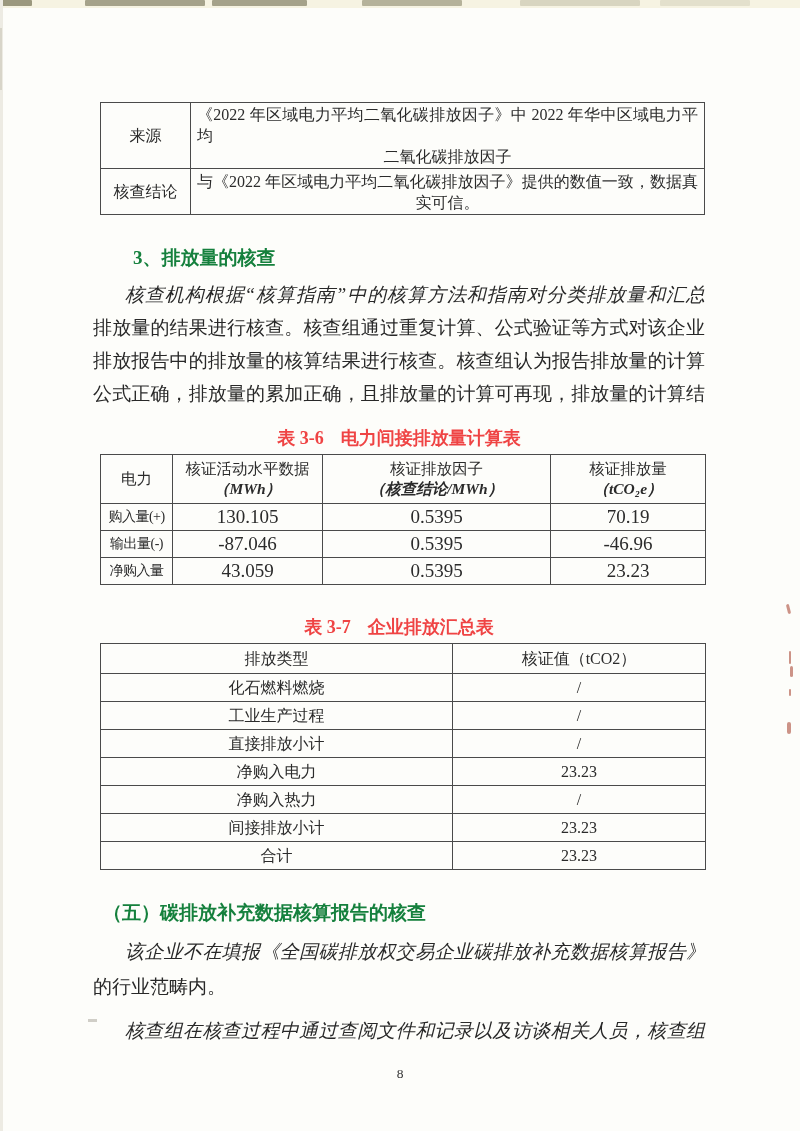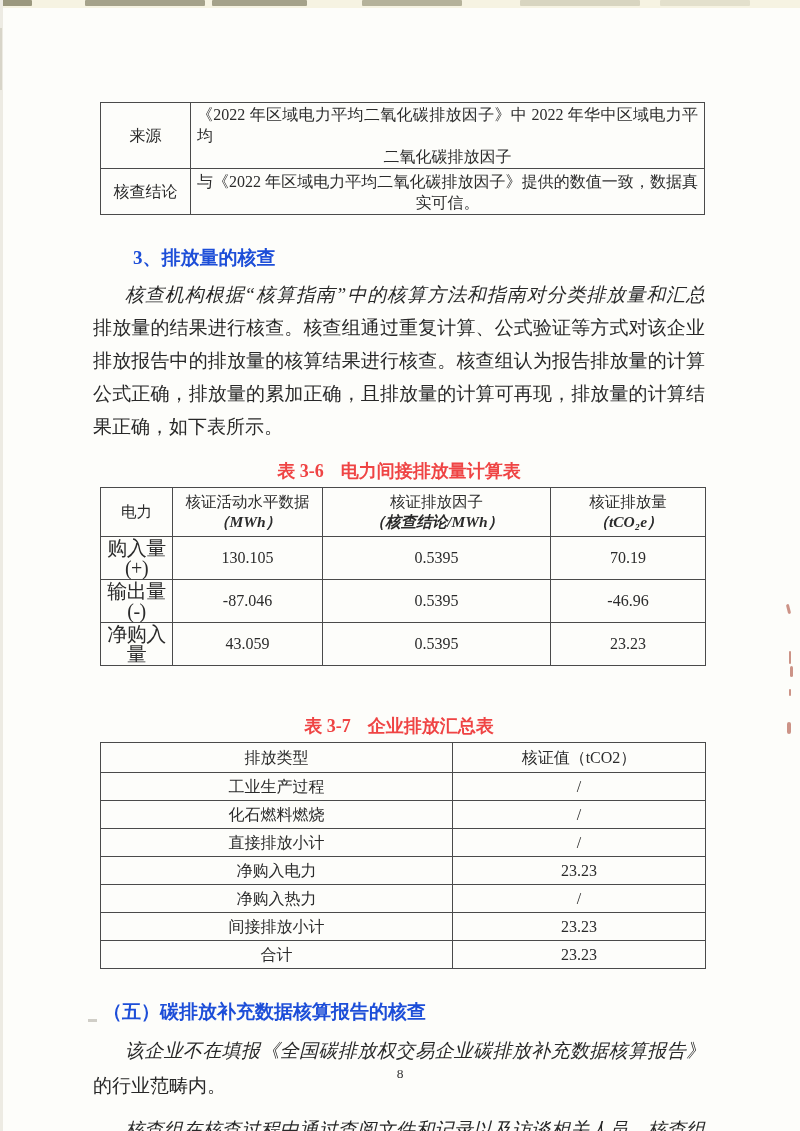--- a/index.html
+++ b/index.html
@@ -31,38 +31,38 @@
   table.tbl{border-collapse:collapse;margin-left:7px;width:605px;table-layout:fixed;}
   table.tbl td,table.tbl th{border:1.8px solid #4a4a4a;padding:1px 6px;vertical-align:middle;}
 
   
   table.intro{margin-top:102px;}
   table.intro td{font-size:16px;line-height:21px;}
   table.intro td.lbl{text-align:center;height:43px;}
   table.intro td.val .jl{text-align-last:justify;}
   table.intro td.val .cl{line-height:21px;}
 
-  .h-sec{margin:30px 0 0 0;font-size:19px;font-weight:bold;color:#1d4ed8;line-height:26px;}
+  .h-sec{margin:30px 0 0 0;font-size:19px;font-weight:bold;color:#15803d;line-height:26px;}
   .h3{padding-left:40px;}
   .h5,.h6{padding-left:10px;}
   .h6{margin-top:2px;}
 
   .para{margin-top:7px;font-size:19px;line-height:33px;color:#282828;}
   .para5{margin-top:8px;line-height:35px;}
   .para6{margin-top:10px;}
 
   .caption{margin-top:16px;text-align:center;font-size:18px;font-weight:bold;color:#ef4444;line-height:24px;}
-  .cap37{margin-top:48px;}
+  .cap37{margin-top:30px;}
   .caption .cap-title{margin-left:17px;}
 
   
   table.t36{margin-top:4px;}
-  table.t36 td{text-align:center;font-size:16px;height:24px;line-height:20px;}
+  table.t36 td{text-align:center;font-size:19px;height:24px;line-height:20px;}
   table.t36 tr.hdr td{height:46px;font-size:15.5px;}
-  table.t36 td.rowname{font-size:20px;padding:1px 2px;letter-spacing:-.5px;}
+  table.t36 td.rowname{font-size:14px;padding:1px 2px;letter-spacing:-.5px;}
   table.t36 .unit{font-weight:bold;font-style:italic;}
 
   
   table.t37{margin-top:4px;}
   table.t37 td{text-align:center;font-size:16px;height:25px;line-height:21px;}
   table.t37 tr.hdr td{font-weight:normal;height:27px;}
 
   .pagenum{position:absolute;top:1066px;left:0;width:800px;text-align:center;font-size:13.5px;color:#333;}
 </style>
 </head>
@@ -111,21 +111,20 @@
         </tr>
       </tbody>
     </table>
 
     <div class="h-sec h3">3、排放量的核查</div>
     <div class="para">
       <div class="jl ind">核查机构根据“核算指南”中的核算方法和指南对分类排放量和汇总</div>
       <div class="jl">排放量的结果进行核查。核查组通过重复计算、公式验证等方式对该企业</div>
       <div class="jl">排放报告中的排放量的核算结果进行核查。核查组认为报告排放量的计算</div>
       <div class="jl">公式正确，排放量的累加正确，且排放量的计算可再现，排放量的计算结</div>
-      <div class="ll">果正确，如下表所示。</div>
     </div>
 
     <div class="caption">
       <span>表 3-6</span><span class="cap-title">电力间接排放量计算表</span>
     </div>
     <table class="tbl t36">
       <colgroup>
           <col style="width:72px">
           <col style="width:150px">
           <col style="width:228px">
@@ -172,25 +171,25 @@
       <colgroup>
           <col style="width:352px">
           <col style="width:253px">
         </colgroup>
       <tbody>
         <tr class="hdr">
           <td>排放类型</td>
           <td>核证值（tCO2）</td>
         </tr>
         <tr>
+          <td>化石燃料燃烧</td>
+          <td>/</td>
+        </tr>
+        <tr>
           <td>工业生产过程</td>
-          <td>/</td>
-        </tr>
-        <tr>
-          <td>化石燃料燃烧</td>
           <td>/</td>
         </tr>
         <tr>
           <td>直接排放小计</td>
           <td>/</td>
         </tr>
         <tr>
           <td>净购入电力</td>
           <td>23.23</td>
         </tr>

